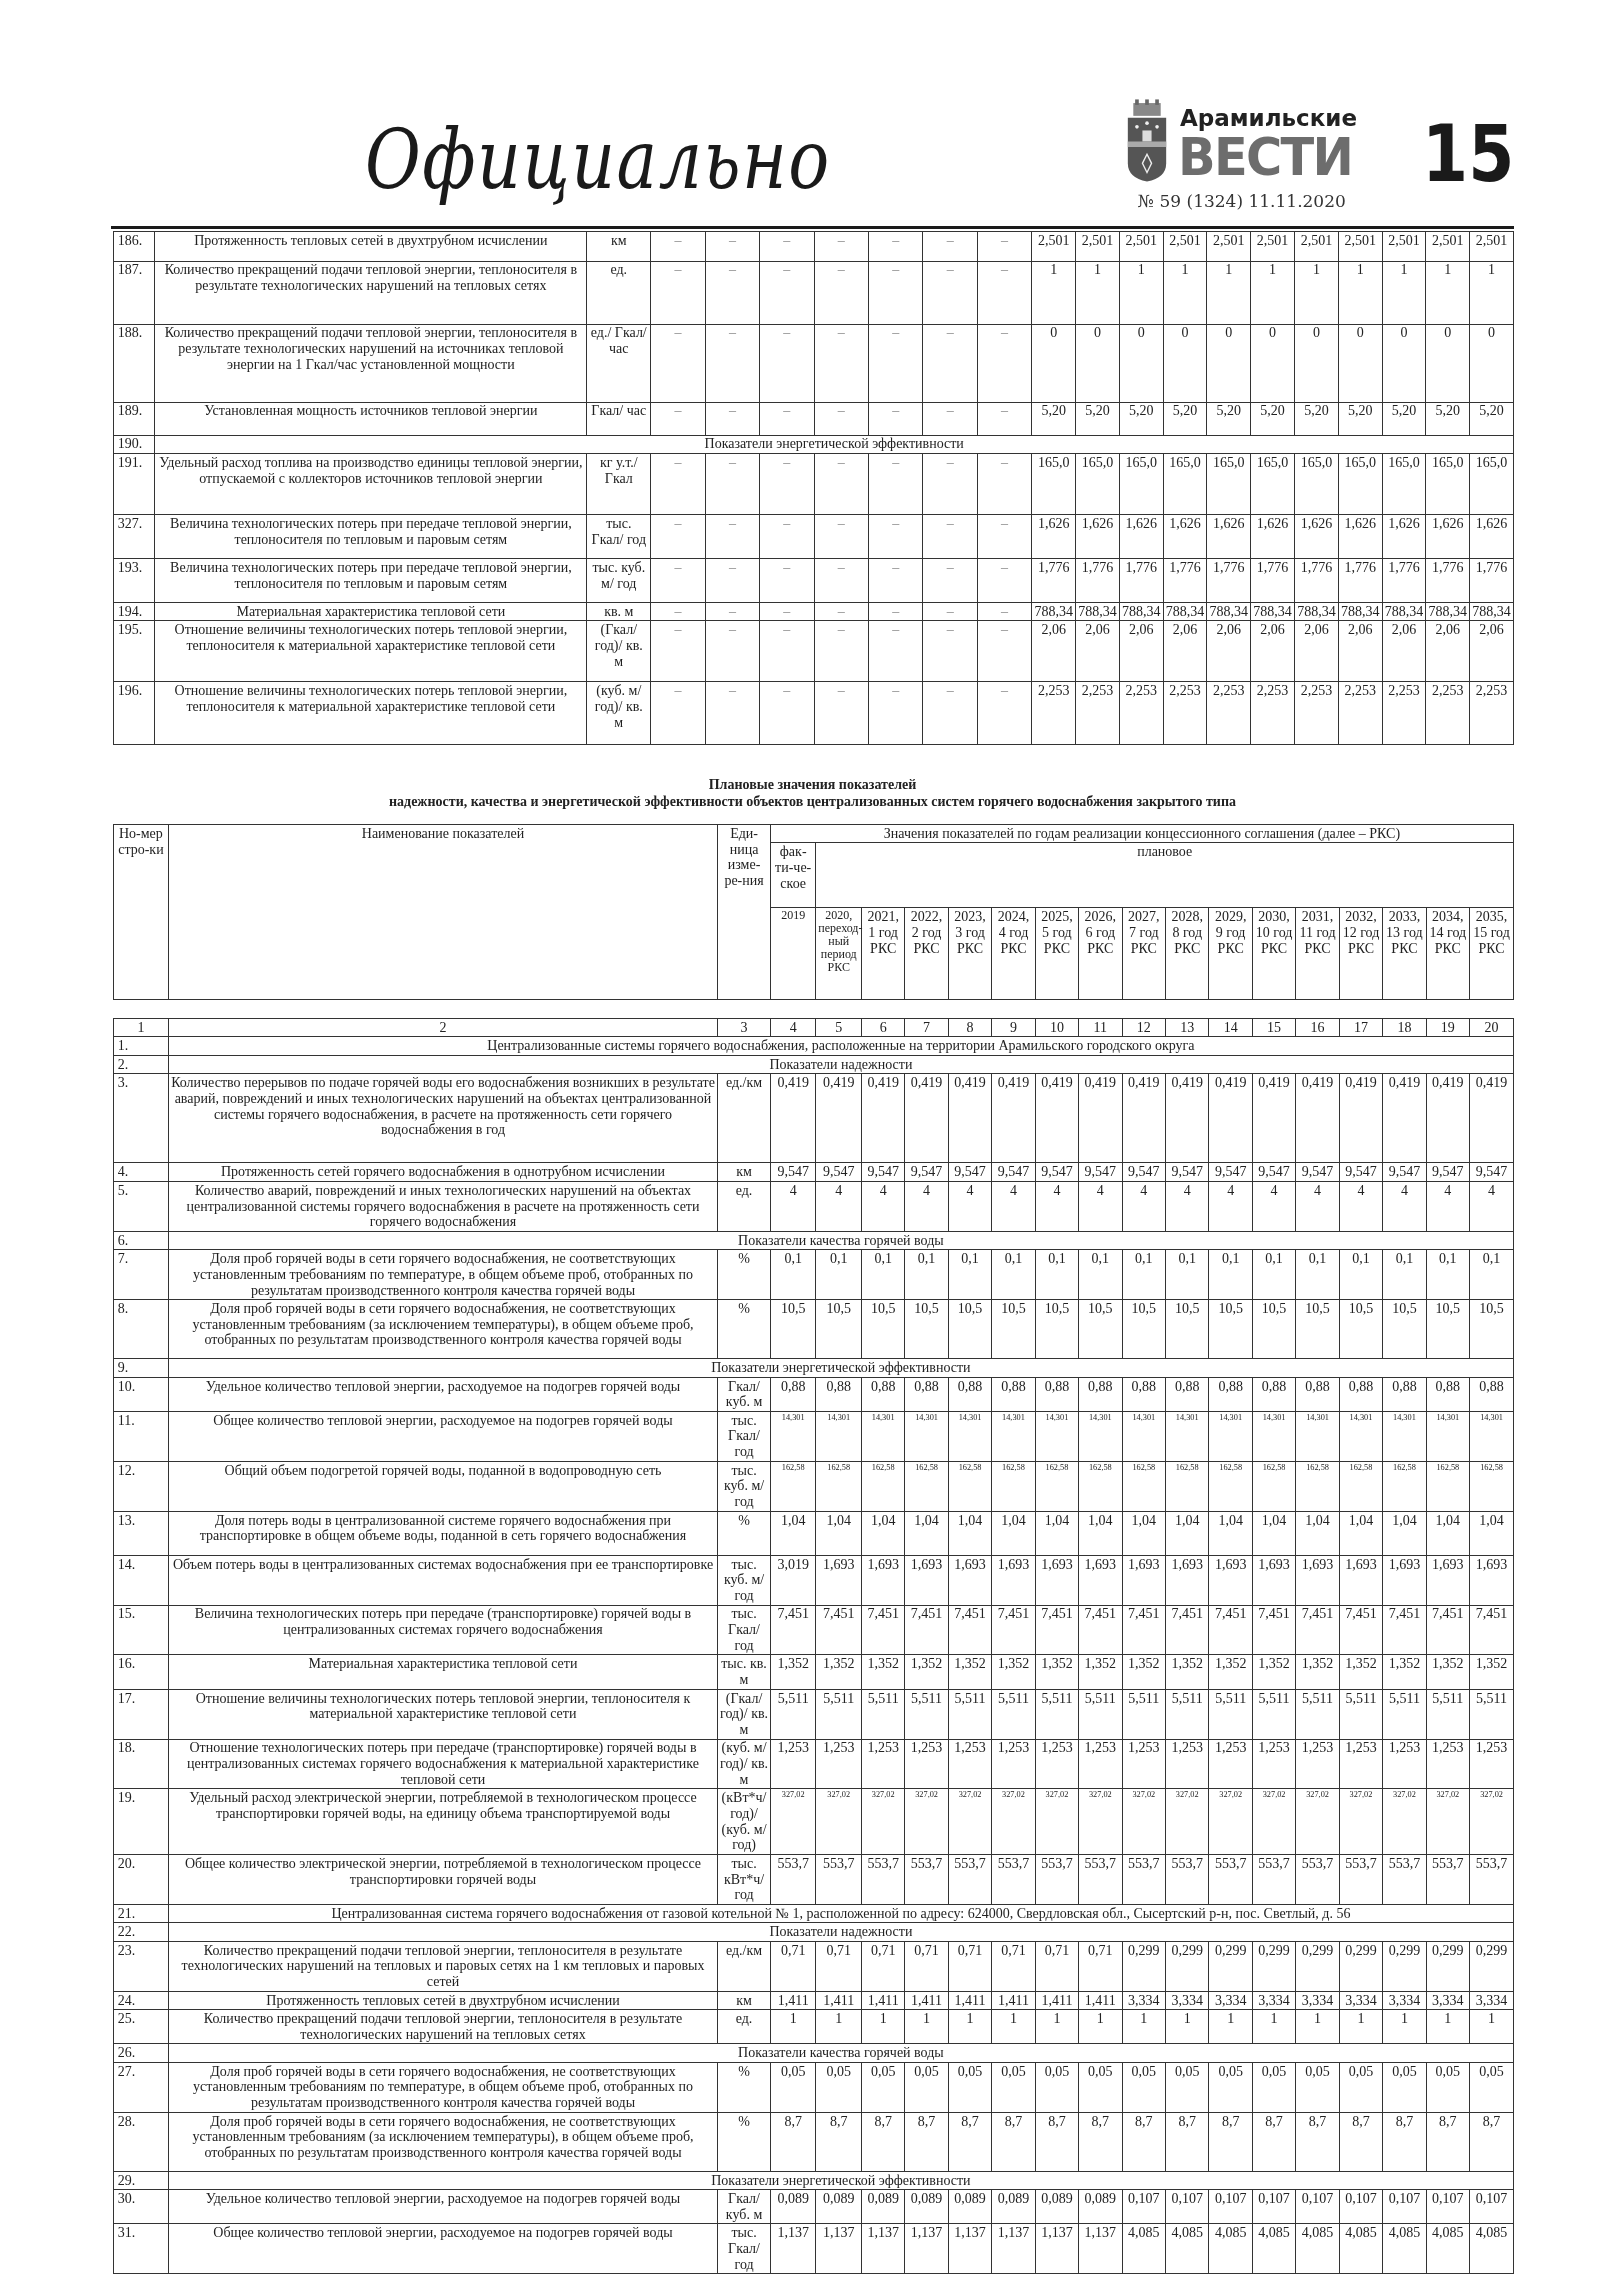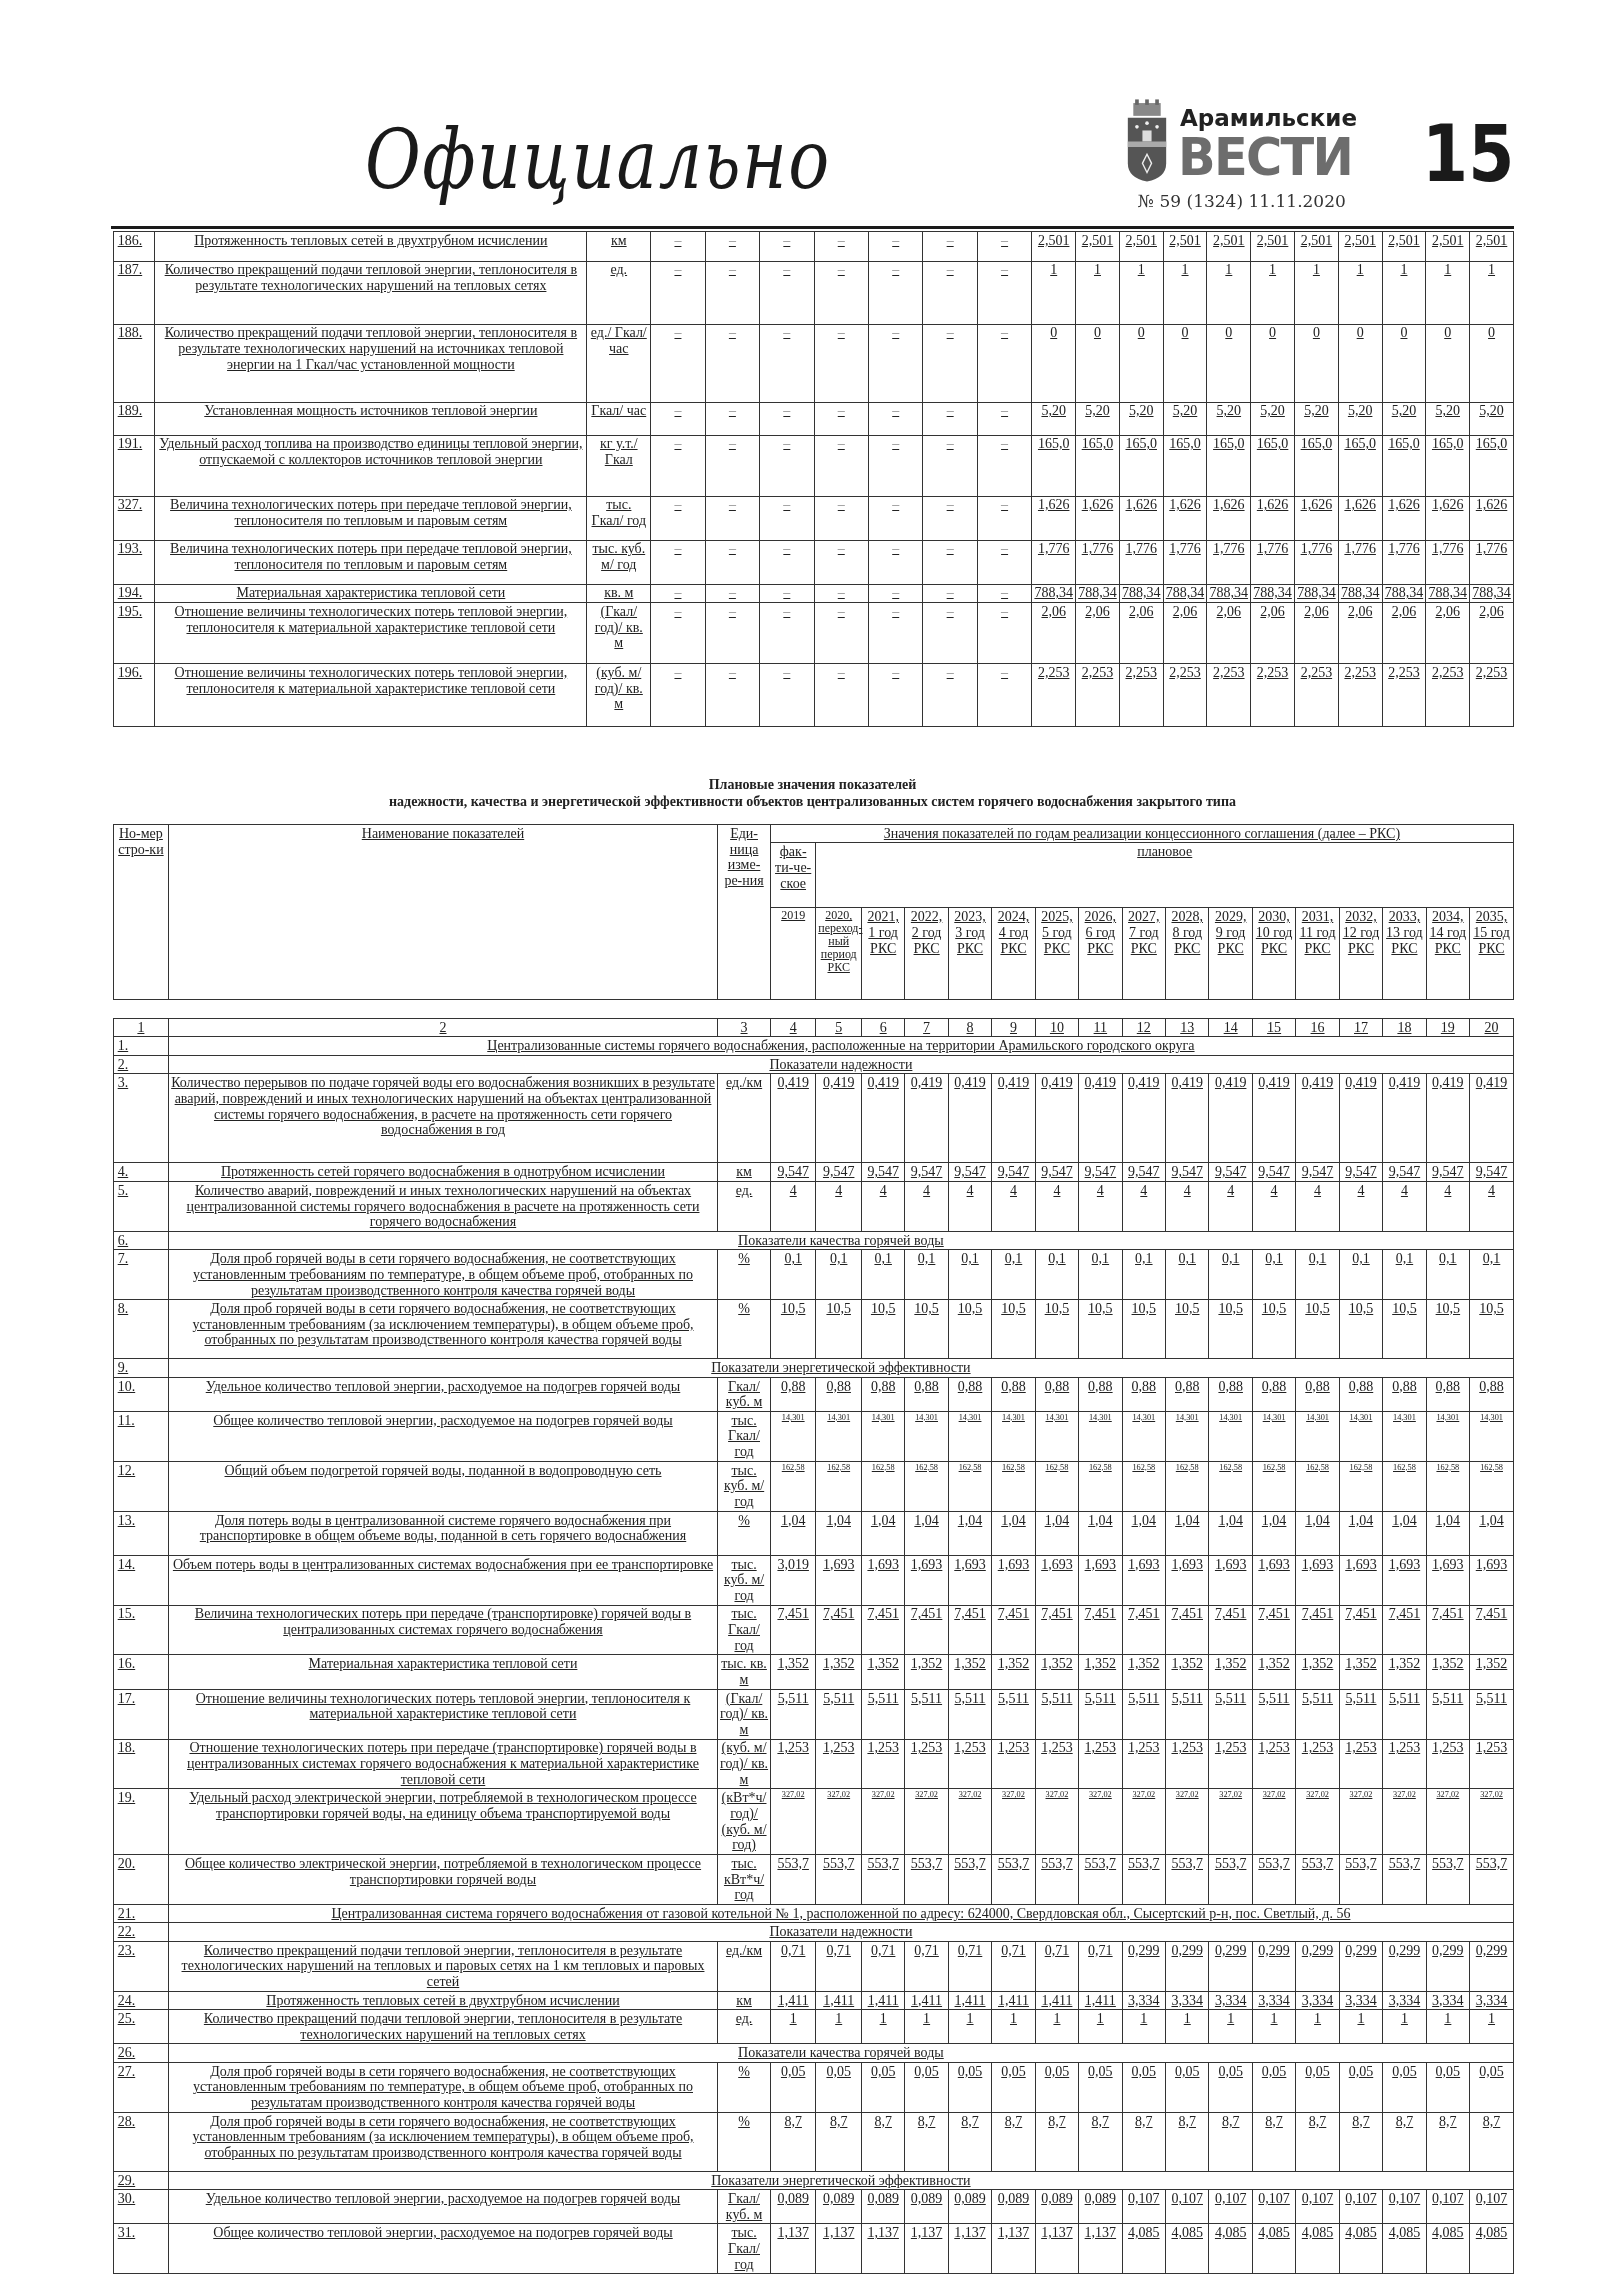--- a/index.html
+++ b/index.html
@@ -7,21 +7,21 @@
   .masthead { position:absolute; left:111px; top:92px; width:1403px; height:138px; }
   .section-title { position:absolute; left:254px; top:18.5px; font-family:"DejaVu Serif", serif; font-style:italic; font-size:83px; letter-spacing:1.8px; color:#1a1a1a; transform:scaleX(0.82); transform-origin:left top; }
   .logo { position:absolute; left:1015px; top:7.4px; width:240px; height:102px; }
   .crest { position:absolute; left:0; top:0; width:42px; height:83px; }
   .brand-small { position:absolute; left:54px; top:5.5px; font-family:"DejaVu Sans", sans-serif; font-weight:bold; font-size:23px; color:#222; }
   .brand-big { position:absolute; left:52px; top:28px; font-family:"DejaVu Sans", sans-serif; font-weight:bold; font-size:52px; color:#6d6d6d; letter-spacing:-1.8px; transform:scaleX(0.95); transform-origin:left top; }
   .issue { position:absolute; left:12px; top:92px; font-family:"DejaVu Serif", serif; font-size:17px; color:#333; white-space:nowrap; }
   .page-num { position:absolute; left:1311px; top:16.6px; font-family:"DejaVu Sans", sans-serif; font-weight:bold; font-size:78px; color:#1a1a1a; transform:scaleX(0.85); transform-origin:left top; }
   .head-rule { position:absolute; left:0; top:134px; width:1403px; height:2.8px; background:#1a1a1a; }
 
-  table { border-collapse:collapse; position:absolute; table-layout:fixed;text-decoration:underline; }
+  table { border-collapse:collapse; position:absolute; table-layout:fixed; }
   td, th { border:1.1px solid #333; padding:0.9px 1.8px; font-size:14px; line-height:15.7px; vertical-align:top; text-align:center; font-weight:normal; }
   td.num { text-align:left; padding-left:3.7px; }
   td.name { text-align:center; }
   td.dash { color:#888; }
   td.sec { text-align:center; }
   td.small { font-size:8.3px; line-height:10px; }
 
   #t1 { left:113px; top:231px; width:1401px; }
   #t2 { left:113px; top:824px; width:1401px;padding-left:40px; }
   .tbl-title { position:absolute; left:111px; width:1403px; text-align:center; font-family:"Liberation Serif", serif; font-weight:bold; font-size:14px; line-height:15.7px; }
@@ -166,20 +166,24 @@
         <td>5,20</td>
         <td>5,20</td>
         <td>5,20</td>
         <td>5,20</td>
         <td>5,20</td>
         <td>5,20</td>
         <td>5,20</td>
         <td>5,20</td>
         <td>5,20</td>
       </tr>
+      <tr>
+        <td class="num">190.</td>
+        <td colspan="20" class="sec">Показатели энергетической эффективности</td>
+      </tr>
       <tr style="height: 61px;">
         <td class="num">191.</td>
         <td class="name">Удельный расход топлива на производство единицы тепловой энергии, отпускаемой с коллекторов источников тепловой энергии</td>
         <td>кг у.т./ Гкал</td>
         <td class="dash">–</td>
         <td class="dash">–</td>
         <td class="dash">–</td>
         <td class="dash">–</td>
         <td class="dash">–</td>
         <td class="dash">–</td>

